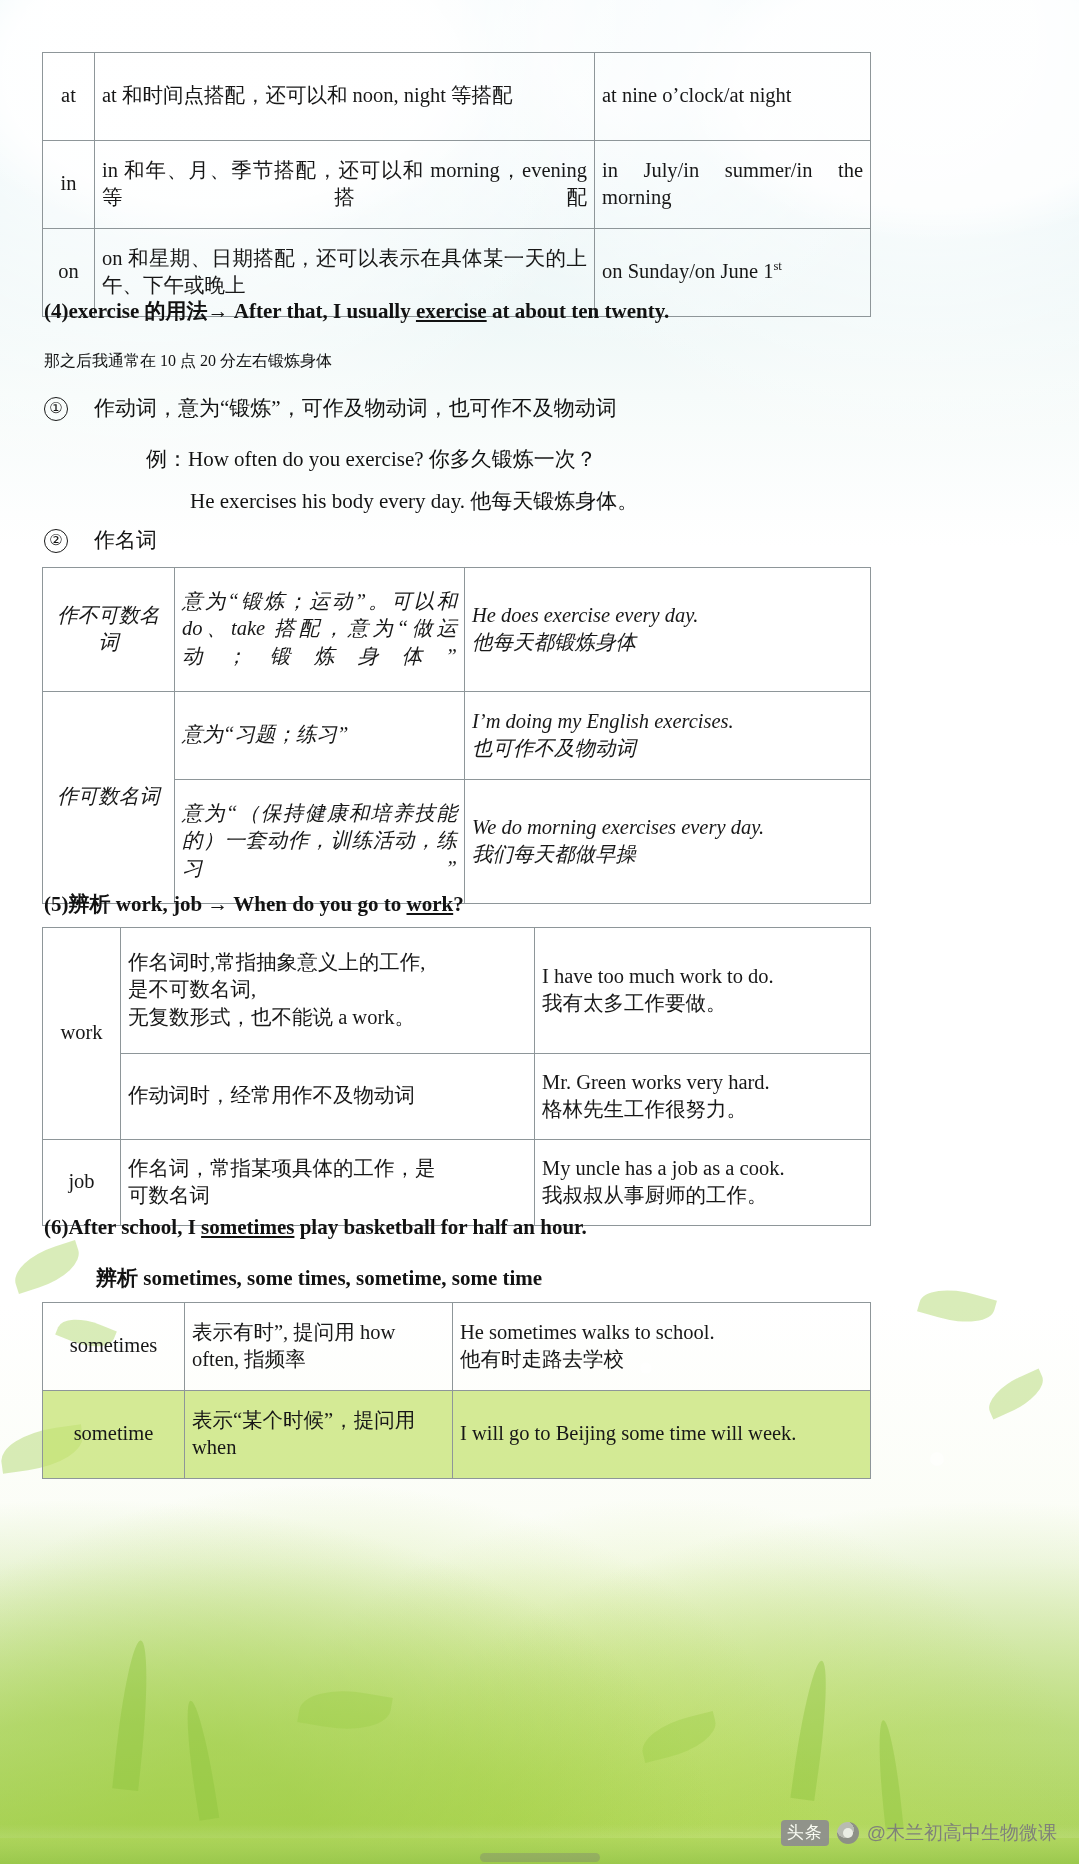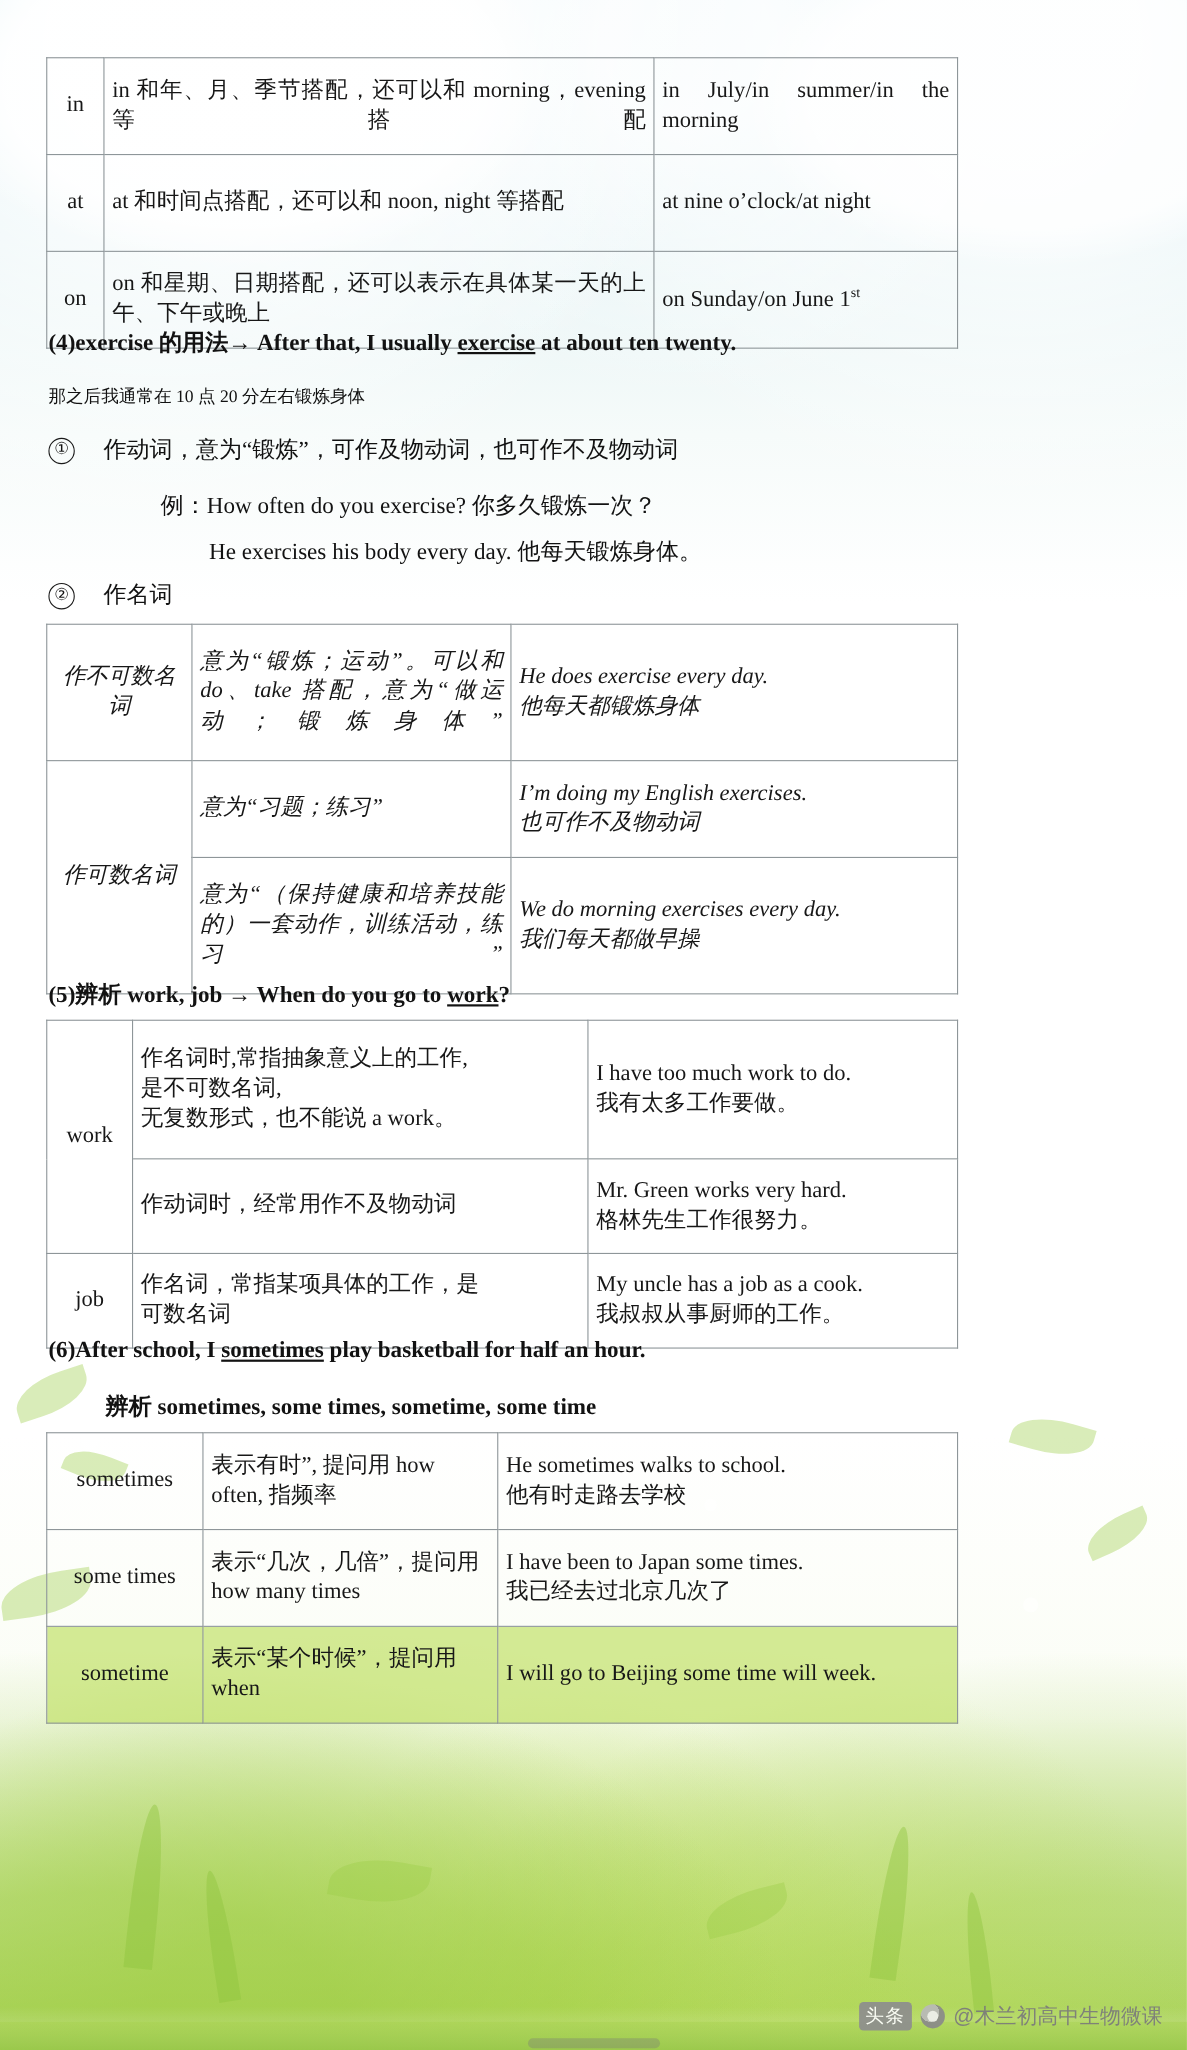--- a/index.html
+++ b/index.html
@@ -146,28 +146,28 @@
   <div class="doc">
 
     <table class="gtab" style="position:absolute;left:2px;top:52px;width:828px;">
       <colgroup>
           <col style="width:52px">
           <col style="width:500px">
           <col style="width:276px">
         </colgroup>
       <tbody>
         <tr>
+          <td class="ctr" style="height:78px">at</td>
+          <td class="just cn">at 和时间点搭配，还可以和 noon, night 等搭配</td>
+          <td>at nine o’clock/at night</td>
+        </tr>
+        <tr>
           <td class="ctr" style="height:78px">in</td>
           <td class="jall cn">in 和年、月、季节搭配，还可以和 morning，evening 等搭配</td>
           <td class="jall">in July/in summer/in the morning</td>
-        </tr>
-        <tr>
-          <td class="ctr" style="height:78px">at</td>
-          <td class="just cn">at 和时间点搭配，还可以和 noon, night 等搭配</td>
-          <td>at nine o’clock/at night</td>
         </tr>
         <tr>
           <td class="ctr" style="height:78px">on</td>
           <td class="just cn">on 和星期、日期搭配，还可以表示在具体某一天的上午、下午或晚上</td>
           <td><span>on Sunday/on June 1</span><span class="sup">st</span></td>
         </tr>
       </tbody>
     </table>
 
     <p class="para b" style="position:absolute;left:2px;top:295px;width:990px;">
@@ -283,28 +283,20 @@
         </colgroup>
       <tbody>
         <tr>
           <td class="ctr" style="height:78px">sometimes</td>
           <td class="cn">表示有时”, 提问用 how often, 指频率</td>
           <td>
             <div>He sometimes walks to school.</div>
             <div class="cn">他有时走路去学校</div>
           </td>
         </tr>
-        <tr>
-          <td class="ctr" style="height:78px">some times</td>
-          <td class="cn">表示“几次，几倍”，提问用 how many times</td>
-          <td>
-            <div>I have been to Japan some times.</div>
-            <div class="cn">我已经去过北京几次了</div>
-          </td>
-        </tr>
         <tr class="hl">
           <td class="ctr" style="height:78px">sometime</td>
           <td class="cn">表示“某个时候”，提问用 when</td>
           <td>I will go to Beijing some time will week.</td>
         </tr>
       </tbody>
     </table>
 
   </div>
 

